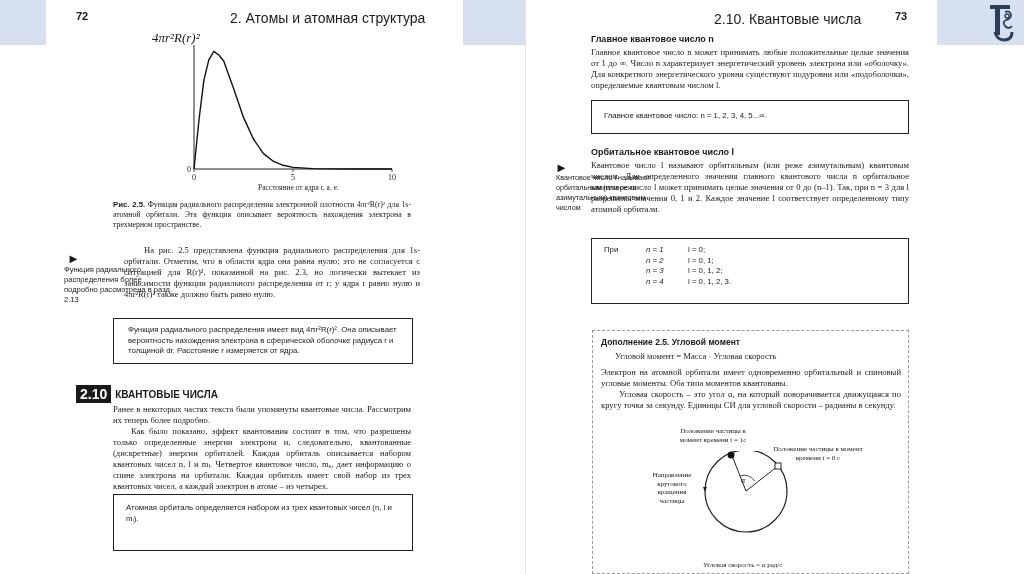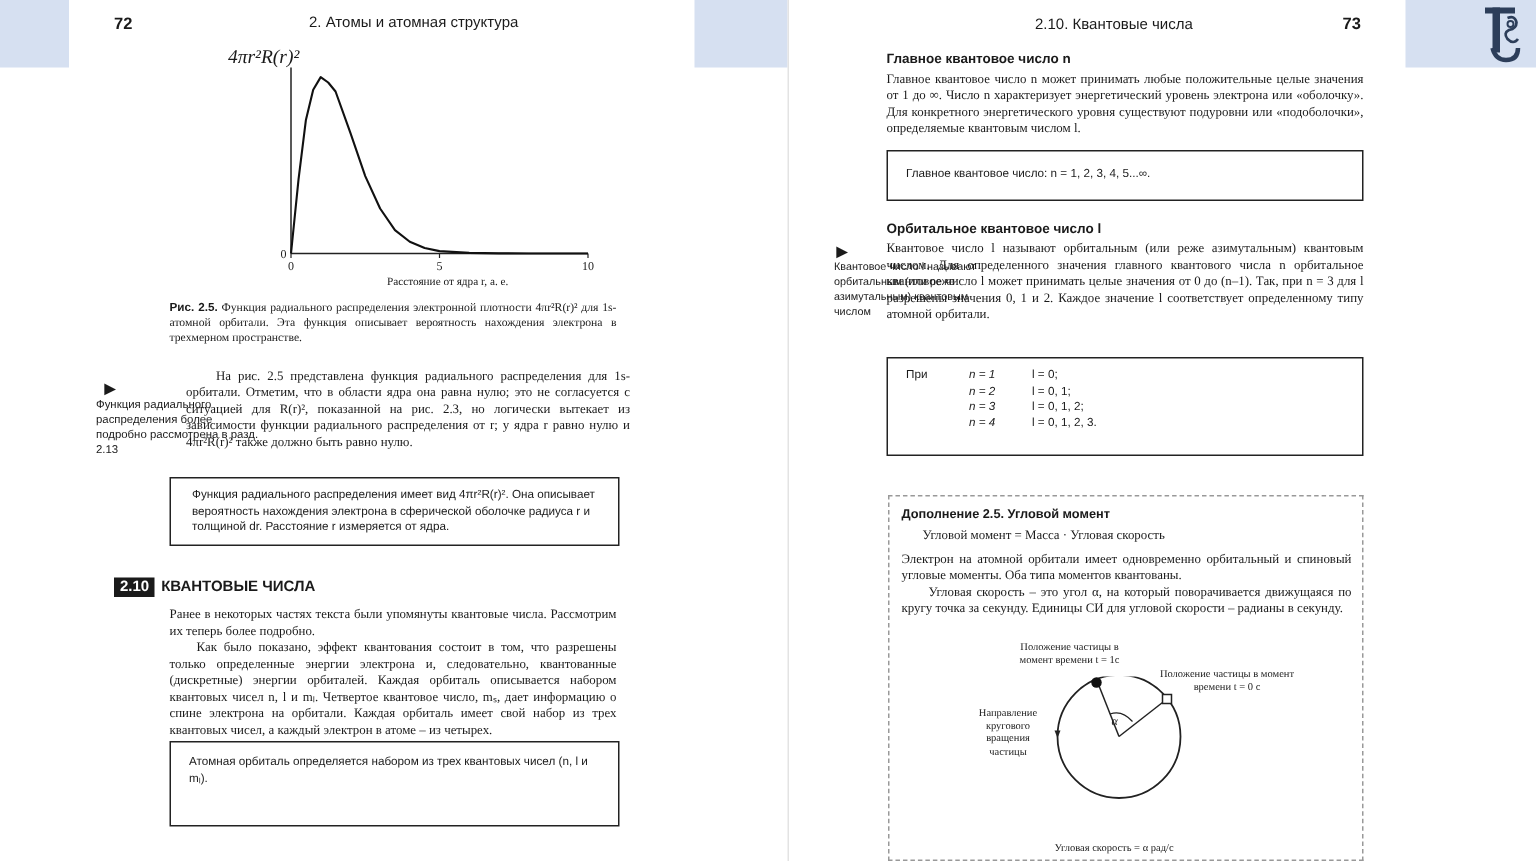--- a/index.html
+++ b/index.html
@@ -1,30 +1,30 @@
 <!DOCTYPE html>
 <html><head>
 <meta charset="utf-8">
 <style>
   html, body { margin:0; padding:0; }
   body { width:1024px; height:574px; position:relative; overflow:hidden; background:#ffffff; font-family:"Liberation Serif", serif; color:#1a1a1a; }
   .deco { position:absolute; background:#d6e0f1; }
   .page-divider { position:absolute; left:525px; top:0; width:1px; height:574px; background:#e3e3e3; }
   .abs { position:absolute; }
   .pnum { font-family:"Liberation Sans", sans-serif; font-weight:bold; font-size:11px; }
-  .runhead { font-family:"Liberation Sans", sans-serif; font-size:10px; }
+  .runhead { font-family:"Liberation Sans", sans-serif; font-size:14px;margin-left:24px; }
   .body { font-family:"Liberation Serif", serif; font-size:8.6px; line-height:11px; text-align:justify; }
   .indent { text-indent:18px; }
   .caption { font-family:"Liberation Serif", serif; font-size:7.8px; line-height:10px; text-align:justify; }
   .caption b { font-family:"Liberation Sans", sans-serif; }
   .margin-note { font-family:"Liberation Sans", sans-serif; font-size:7.6px; line-height:10px; }
   .box { position:absolute; border:1.5px solid #222; background:#fff; box-sizing:border-box; }
   .box-text { font-family:"Liberation Sans", sans-serif; font-size:7.8px; line-height:10.5px; }
   .h-sub { font-family:"Liberation Sans", sans-serif; font-weight:bold; font-size:9px; }
-  .sec-num { background:#1a1a1a; color:#fff; font-family:"Liberation Sans", sans-serif; font-weight:bold; font-size:10px; padding:1px 4px; }
+  .sec-num { background:#1a1a1a; color:#fff; font-family:"Liberation Sans", sans-serif; font-weight:bold; font-size:14px; padding:1px 4px; }
   .sec-title { font-family:"Liberation Sans", sans-serif; font-weight:bold; font-size:10px; }
   .arrow { font-size:13px; line-height:10px; }
   table.lt { border-collapse:collapse; font-family:"Liberation Sans", sans-serif; font-size:7.8px; }
   table.lt td { padding:0 0; height:10.5px; vertical-align:top; }
   .dop { position:absolute; border:1px dashed #999; box-sizing:border-box; background:#fff; }
   .fig-label { font-family:"Liberation Serif", serif; font-size:7px; line-height:8.5px; text-align:center; }
 </style>
 </head>
 <body>
 

